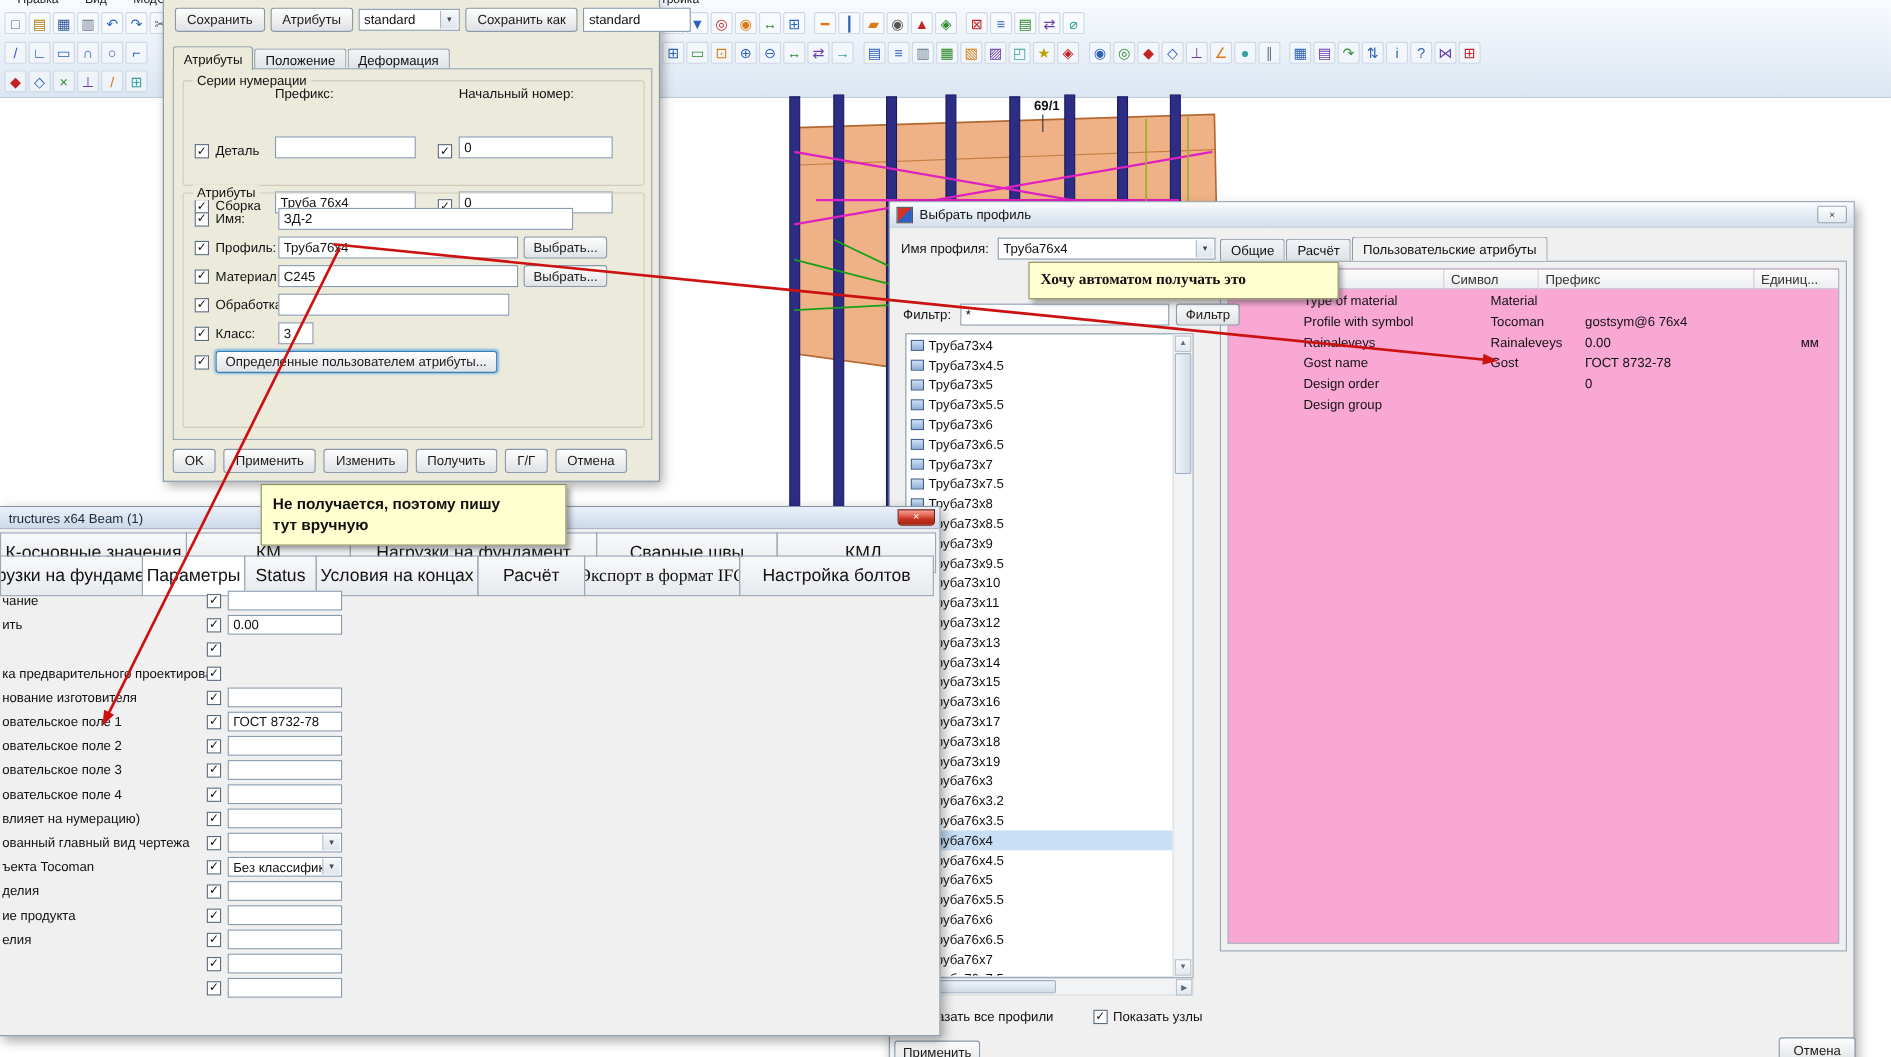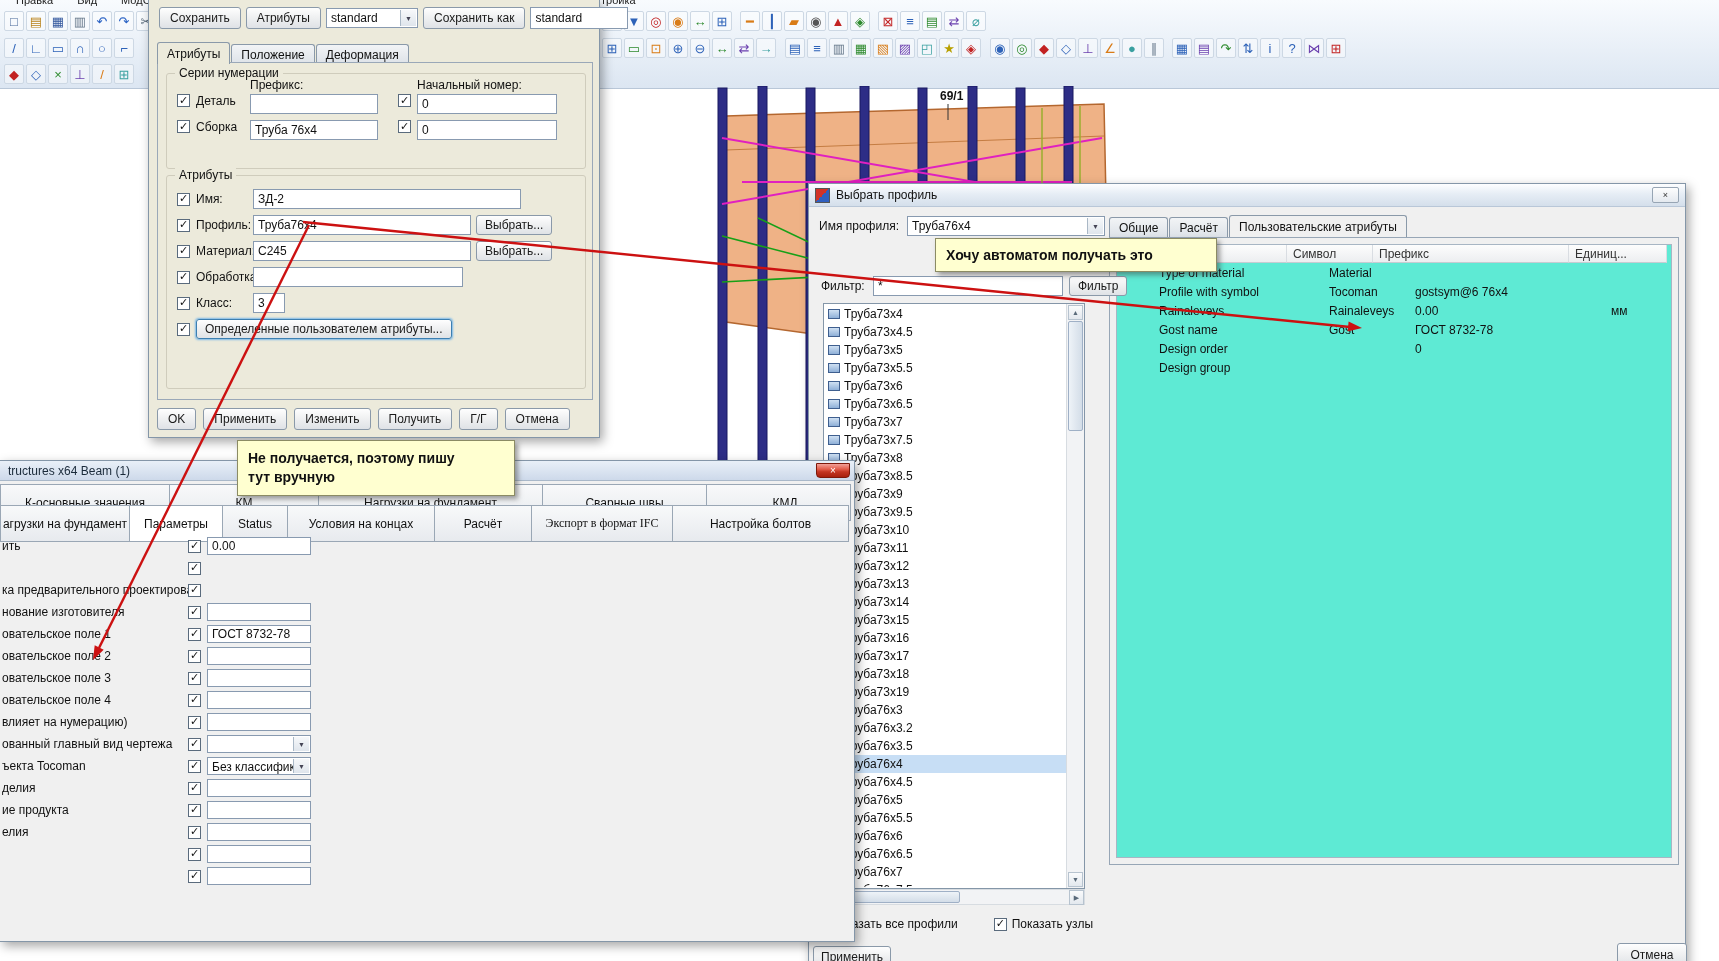--- a/index.html
+++ b/index.html
@@ -52,38 +52,38 @@
   .ad-tabs{position:absolute;left:8px;top:42px;display:flex;}
   .ad-tabs .tab.active{background:#eceadb;}
   .ad-panel{position:absolute;left:8px;top:62px;width:436px;height:338px;border:1px solid #9aa8b8;background:#eceadb;box-sizing:border-box;}
   .grp{position:absolute;border:1px solid #cfccbc;border-radius:3px;}
   .grp-title{position:absolute;top:-8px;left:8px;background:#eceadb;padding:0 4px;font-size:12px;}
   #grp1{left:8px;top:10px;width:418px;height:94px;}
   #grp2{left:8px;top:112px;width:418px;height:212px;}
   .nhead{position:relative;height:20px;}
   .nhead .h1{position:absolute;left:83px;top:4px;}
   .nhead .h2{position:absolute;left:250px;top:4px;}
-  .nrow{height:26px;display:flex;align-items:flex-start;padding-left:10px;}
+  .nrow{height:26px;display:flex;align-items:flex-end;padding-left:10px;margin-top:24px;}
   .nrow .nlabel{width:54px;margin-left:6px;}
   .arow{height:26px;display:flex;align-items:center;padding-left:10px;}
   .arow .alabel{width:57px;margin-left:6px;flex:none;}
   .uda-btn{border-color:#3c7fb1;box-shadow:0 0 2px 1px #7ab8e8;height:20px;}
   .ad-footer{position:absolute;left:8px;top:408px;display:flex;gap:7px;}
 
   
   #profDlg{left:808px;top:183px;width:878px;height:790px;z-index:20;}
   .pd-title{position:absolute;left:0;top:0;right:0;height:22px;
     background:linear-gradient(#fdfeff,#e6edf5 45%,#d4dfeb);border-bottom:1px solid #b9c7d8;
     display:flex;align-items:center;gap:6px;padding:0 6px;}
   .app-icon{width:13px;height:13px;background:linear-gradient(135deg,#d23328 50%,#2f5fc0 50%);border:1px solid #555;flex:none;}
   .pd-namerow{position:absolute;left:10px;top:32px;display:flex;align-items:center;gap:8px;}
   .pd-tabs{position:absolute;left:300px;top:31px;display:flex;}
   .pd-tabs .tab.active{background:#f0f0f0;}
   .pd-tabpanel{position:absolute;left:300px;top:53px;width:570px;height:628px;background:#f0f0f0;border:1px solid #97a6b6;box-sizing:border-box;}
-  .pd-list{position:absolute;left:6px;top:6px;right:6px;bottom:6px;background:#5eead4;border:1px solid #a8b6c4;overflow:hidden;}
+  .pd-list{position:absolute;left:6px;top:6px;right:6px;bottom:6px;background:#f9a8d4;border:1px solid #a8b6c4;overflow:hidden;padding-left:26px;}
   .pd-headers{display:flex;}
   .hc{height:18px;display:flex;align-items:center;padding-left:6px;flex:none;
     background:linear-gradient(#fdfdfd,#eceef0);border-right:1px solid #d9dde2;border-bottom:1px solid #c6ccd2;
     box-sizing:border-box;font-size:12px;color:#333;white-space:nowrap;overflow:hidden;}
   .prow{display:flex;height:19px;align-items:center;margin-left:36px;}
   .pc{height:19px;display:flex;align-items:center;padding-left:6px;box-sizing:border-box;flex:none;
     font-size:12px;overflow:hidden;white-space:nowrap;}
   .pc1{width:170px}.pc2{width:86px}.pc3{width:196px}.pc4{width:98px}
   .pd-filter{position:absolute;left:12px;top:92px;display:flex;align-items:center;gap:6px;}
   .pd-tree{position:absolute;left:14px;top:119px;width:262px;height:586px;background:#fff;border:1px solid #8496a8;box-sizing:border-box;}
@@ -111,34 +111,34 @@
   
   #beamDlg{left:0;top:460px;width:855px;height:482px;border-left:none;z-index:30;overflow:hidden;}
   .bd-title{position:absolute;left:0;top:0;right:0;height:19px;
     background:linear-gradient(#e9f0f8,#cdd9ea);border-bottom:1px solid #a9b8c9;
     display:flex;align-items:center;padding:0 4px 0 8px;font-size:12px;color:#1a2a3a;}
   .bd-title .ttl{flex:1;white-space:nowrap;overflow:hidden;}
   .bd-tabs1{position:absolute;left:0;top:23px;display:flex;}
   .bd-tabs2{position:absolute;left:0;top:44px;display:flex;}
   .btab{height:37px;display:flex;align-items:center;justify-content:center;flex:none;
     border:1px solid #9aa7b5;background:linear-gradient(#f8f9fa,#e7eaee);margin-right:-1px;
-    box-sizing:border-box;font-size:12px;white-space:nowrap;overflow:hidden;}
+    box-sizing:border-box;font-size:16px;white-space:nowrap;overflow:hidden;}
   .btab.active{background:#fff;}
   .bd-rows{position:absolute;left:0;top:74px;right:0;}
   .brow{display:flex;align-items:center;height:22px;}
   .blabel{width:188px;flex:none;padding-left:2px;white-space:nowrap;overflow:hidden;box-sizing:border-box;}
   .brow .cb{margin-right:6px;}
   .bctl-inp{width:104px;height:18px;}
   .bctl-combo{width:104px;height:18px;}
 
   
   .note{position:absolute;background:#ffffd0;border:1px solid #8b8b64;box-shadow:3px 3px 5px rgba(60,60,60,.5);
     z-index:50;font-weight:bold;font-size:14px;color:#111;display:flex;flex-direction:column;justify-content:center;
     padding:4px 10px;box-sizing:border-box;line-height:1.35;}
-  #note1{left:935px;top:238px;width:282px;height:34px;}
+  #note1{left:935px;top:238px;width:282px;height:34px;font-family:Liberation Serif, serif;}
   #note2{left:237px;top:440px;width:278px;height:56px;}
 </style>
 </head>
 <body>
 
 <div id="screen">
 
   <div class="toolbar-strip">
     <div class="menubar">
       <div class="menu-left">
@@ -445,20 +445,26 @@
     <div class="btab" style="width: 130px; text-align: right;">агрузки на фундамент</div>
         <div class="btab active" style="width: 94px;">Параметры</div>
         <div class="btab" style="width: 66px;">Status</div>
         <div class="btab" style="width: 148px;">Условия на концах</div>
         <div class="btab" style="width: 98px;">Расчёт</div>
         <div class="btab" style="width: 142px; font-family: Liberation Serif, serif;">Экспорт в формат IFC</div>
         <div class="btab" style="width: 177px;">Настройка болтов</div>
       </div>
     <div class="bd-rows">
 
+        <div class="brow">
+          <span class="blabel">чание</span>
+          <span class="cb checked"></span>
+          <input class="inp bctl-inp" style="">
+
+        </div>
 
         <div class="brow">
           <span class="blabel">ить</span>
           <span class="cb checked"></span>
           <input class="inp bctl-inp" value="0.00" style="">
 
         </div>
 
         <div class="brow">
           <span class="blabel"></span>

